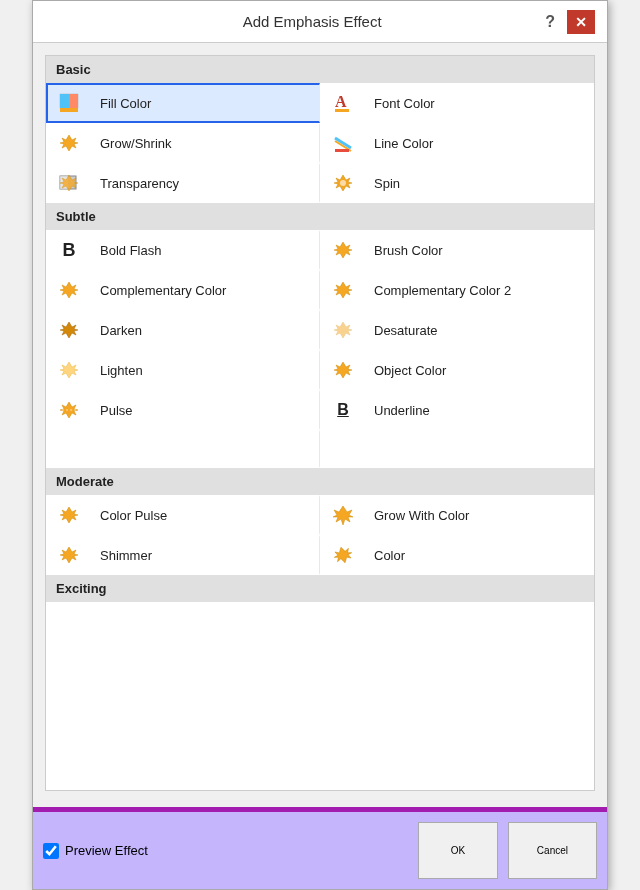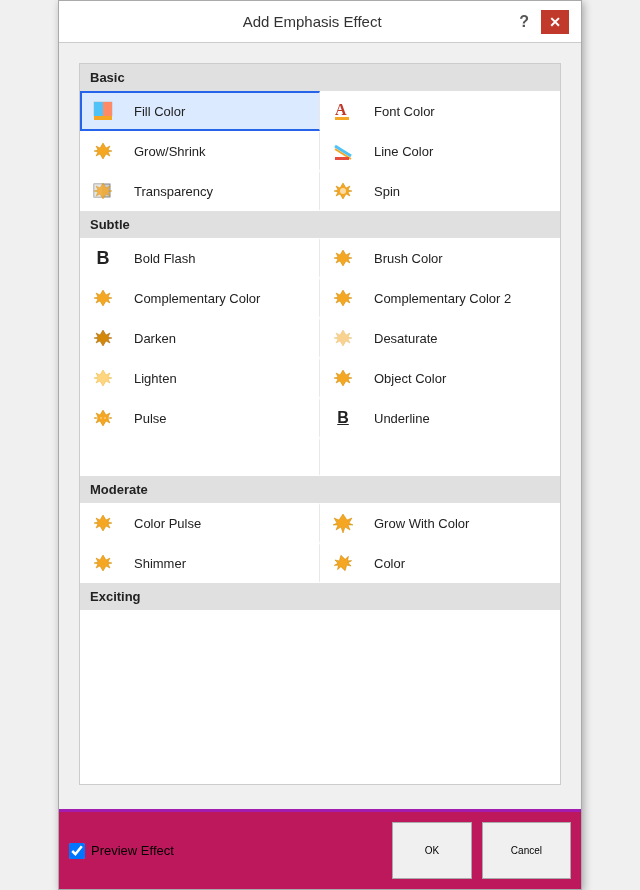--- a/index.html
+++ b/index.html
@@ -6,21 +6,21 @@
     body {
       font-family: 'Segoe UI', Tahoma, Arial, sans-serif;
       font-size: 13px;
       background: #f0f0f0;
       display: flex;
       justify-content: center;
       align-items: flex-start;
       min-height: 890px;
     }
     .dialog {
-      width: 524px;
+      width: 576px;
       min-height: 890px;
       background: #f0f0f0;
       border: 1px solid #aaa;
       display: flex;
       flex-direction: column;
       box-shadow: 2px 2px 8px rgba(0,0,0,0.3);
     }
     .title-bar {
       background: #ffffff;
       display: flex;
@@ -60,21 +60,21 @@
       width: 28px;
       height: 24px;
       display: flex;
       align-items: center;
       justify-content: center;
     }
     .content-area {
       flex: 1;
       display: flex;
       flex-direction: column;
-      padding: 20px;
+      padding: 12px;
       overflow: hidden;
     }
     .list-container {
       flex: 1;
       border: 1px solid #ccc;
       background: #fff;
       overflow-y: scroll;
       position: relative;
     }
     .section-header {
@@ -118,22 +118,22 @@
     }
     
     .items-grid .item:nth-child(odd) {
       border-right: 1px solid #e8e8e8;
     }
     .footer {
       display: flex;
       align-items: center;
       padding: 10px 10px;
       gap: 10px;
-      border-top: 3px solid #a21caf;
-      background: #be185d;
+      border-top: 5px solid #a21caf;
+      background: #c4b5fd;
       margin-top: 4px;
     }
     .preview-check {
       display: flex;
       align-items: center;
       gap: 6px;
       flex: 1;
     }
     .preview-check input[type=checkbox] {
       width: 16px;

